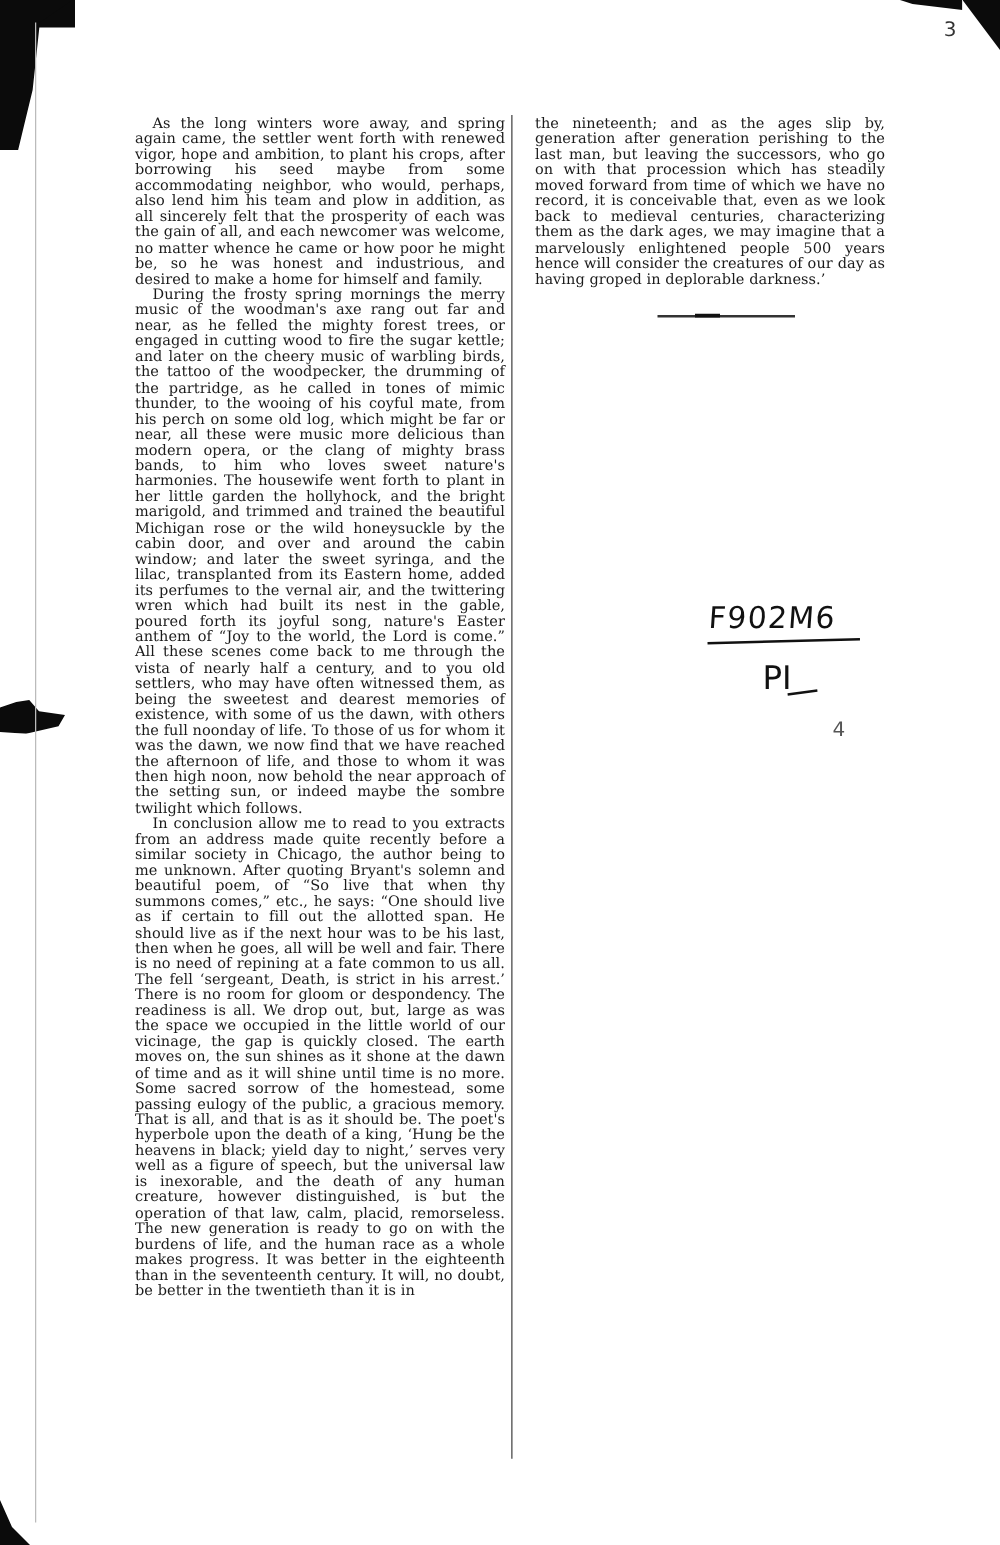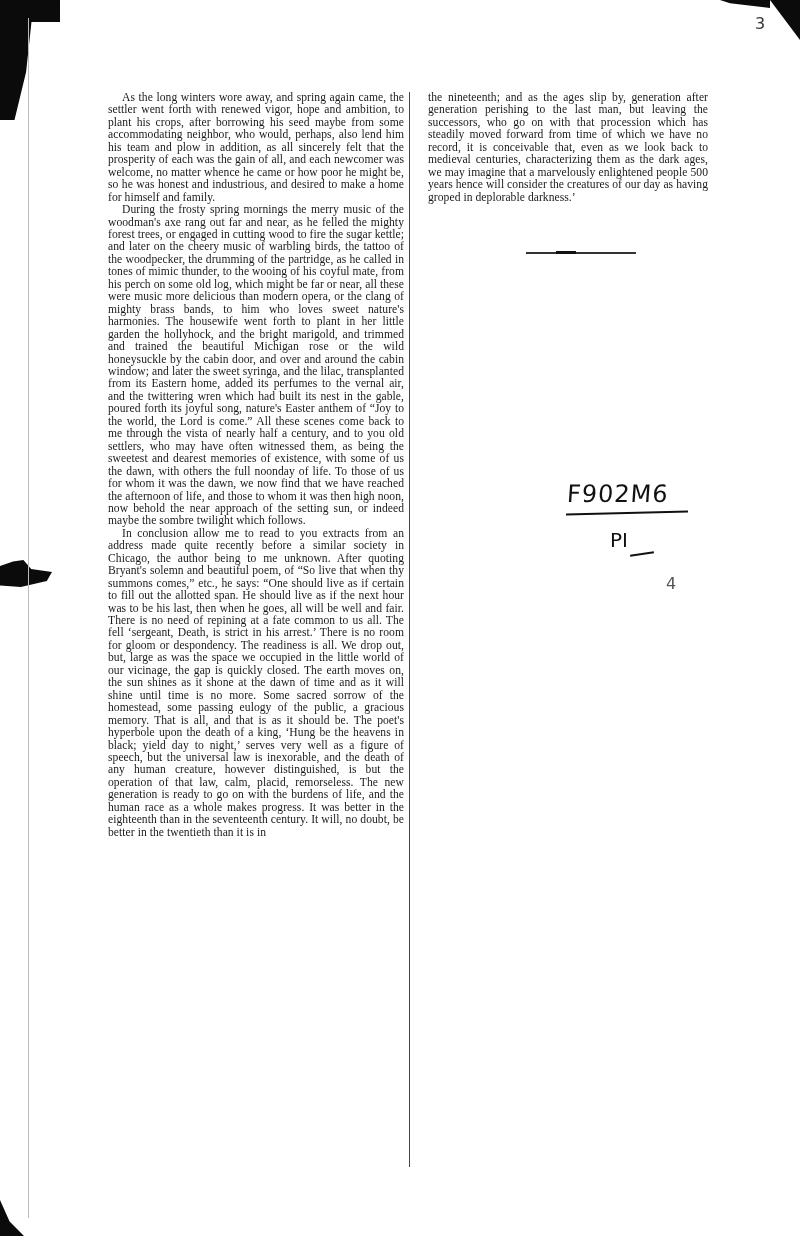--- a/index.html
+++ b/index.html
@@ -50,42 +50,42 @@
     position: absolute; top: 0;
     font-size: 11.6px; line-height: 12.45px; color: #1a1a1a;
     text-align: justify; letter-spacing: 0.05px;
   }
   .col-left { left: 6px; width: 296px; }
   .col-right { left: 314px; width: 292px; }
   .col-rule {
     position: absolute; left: 307px; top: 0; width: 1px; height: 1075px;
     background: #444;
   }
-  .column p { margin: 0; text-indent: 14px; font-family: Liberation Serif, serif; }
+  .column p { margin: 0; text-indent: 14px; }
   .column p.cont { text-indent: 0; margin-left: 12px; }
   .end-rule {
     position: absolute; left: 110px; top: 160px; width: 110px; height: 2px;
     background: #333;
   }
   .end-rule::before {
     content: ""; position: absolute; left: 30px; top: -1px; width: 20px; height: 3px; background: #111;
   }
   .handwriting {
     position: absolute; font-family: "DejaVu Sans", sans-serif; color: #111;
   }
   .hw-code {
     left: 567px; top: 480px; font-size: 24px; letter-spacing: 1px; font-weight: normal;
     transform: skewX(-4deg);
   }
   .hw-underline {
     position: absolute; left: 566px; top: 512px; width: 122px; height: 2px; background: #111;
     transform: rotate(-1.5deg);
   }
   .hw-pi {
-    left: 610px; top: 528px; font-size: 20px;
+    left: 610px; top: 528px; font-size: 26px;
   }
   .hw-pi-underline {
     position: absolute; left: 630px; top: 553px; width: 24px; height: 2px; background: #111;
     transform: rotate(-8deg);
   }
   .hw-four {
     left: 666px; top: 574px; font-size: 16px; color: #555;
   }
   .hw-page {
     left: 755px; top: 14px; font-size: 16px; color: #333;

